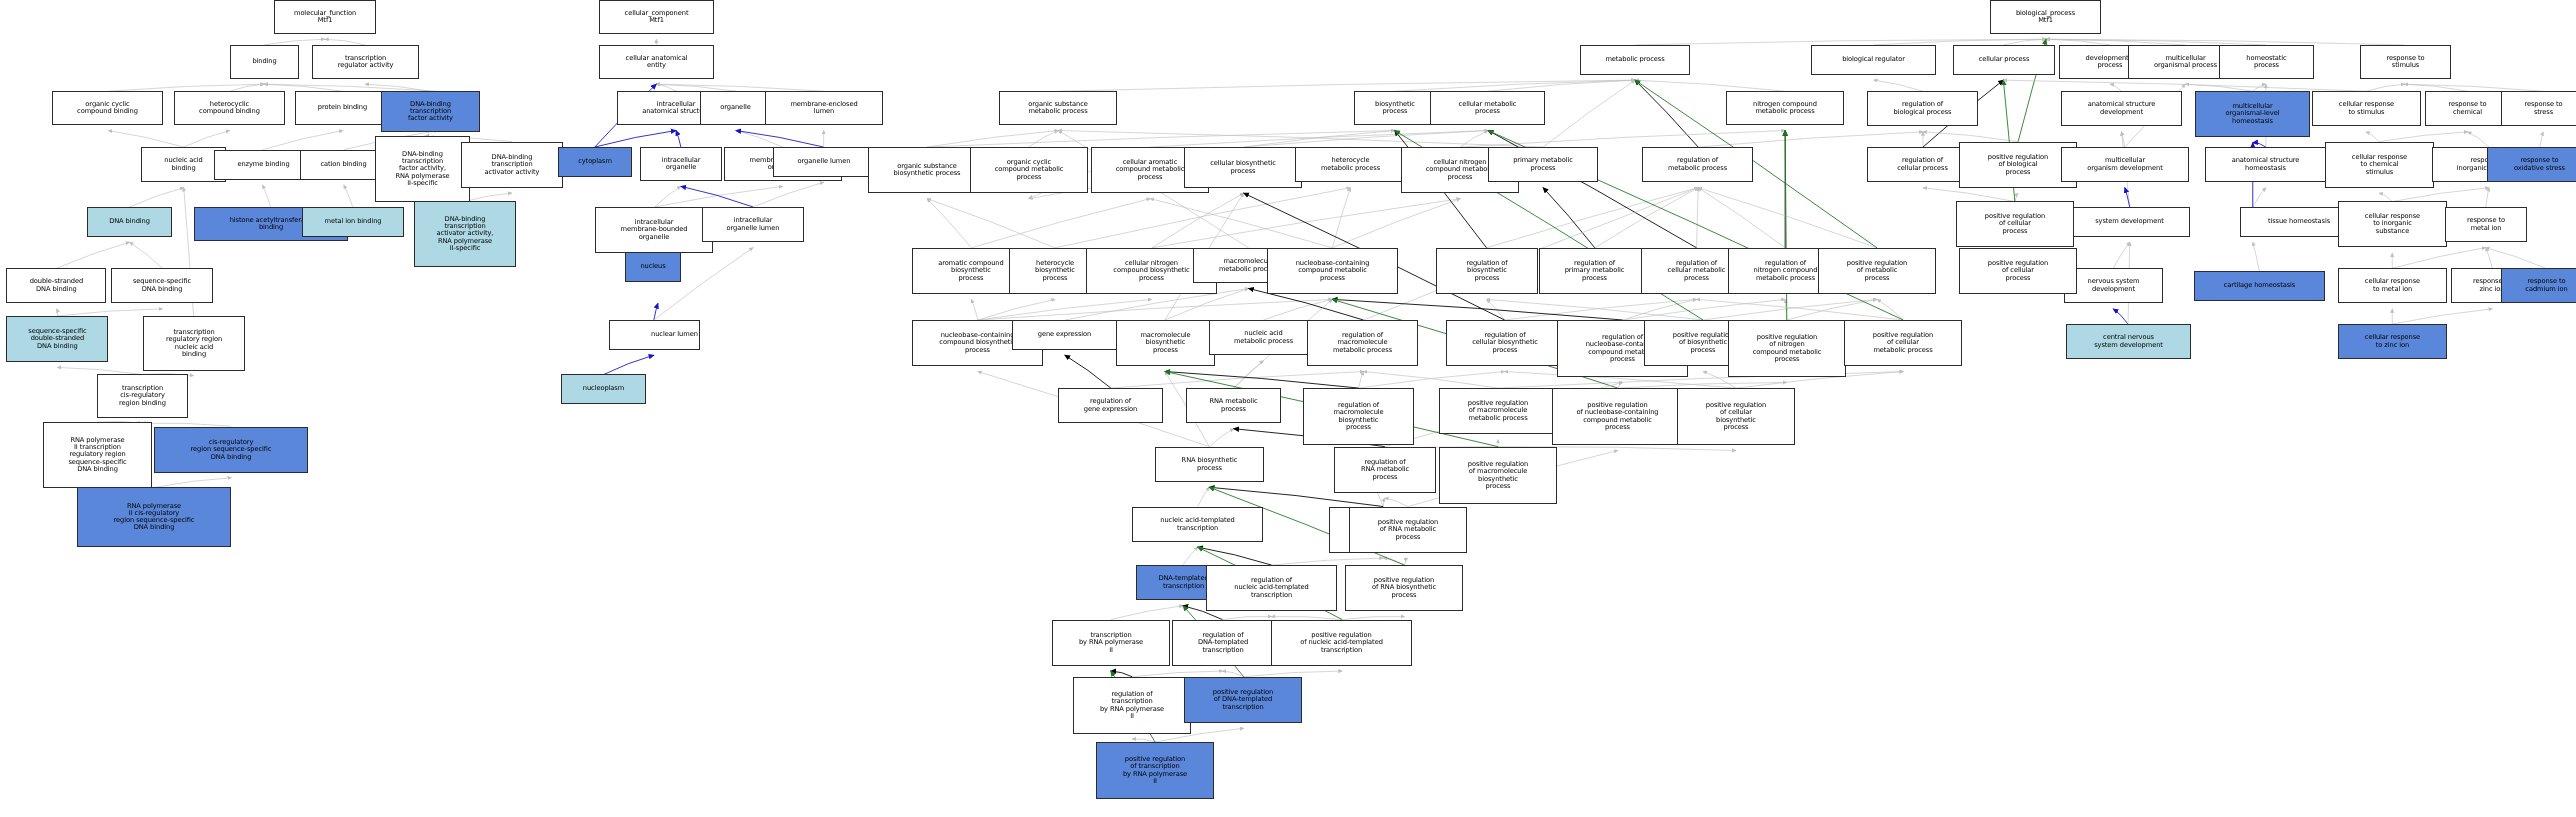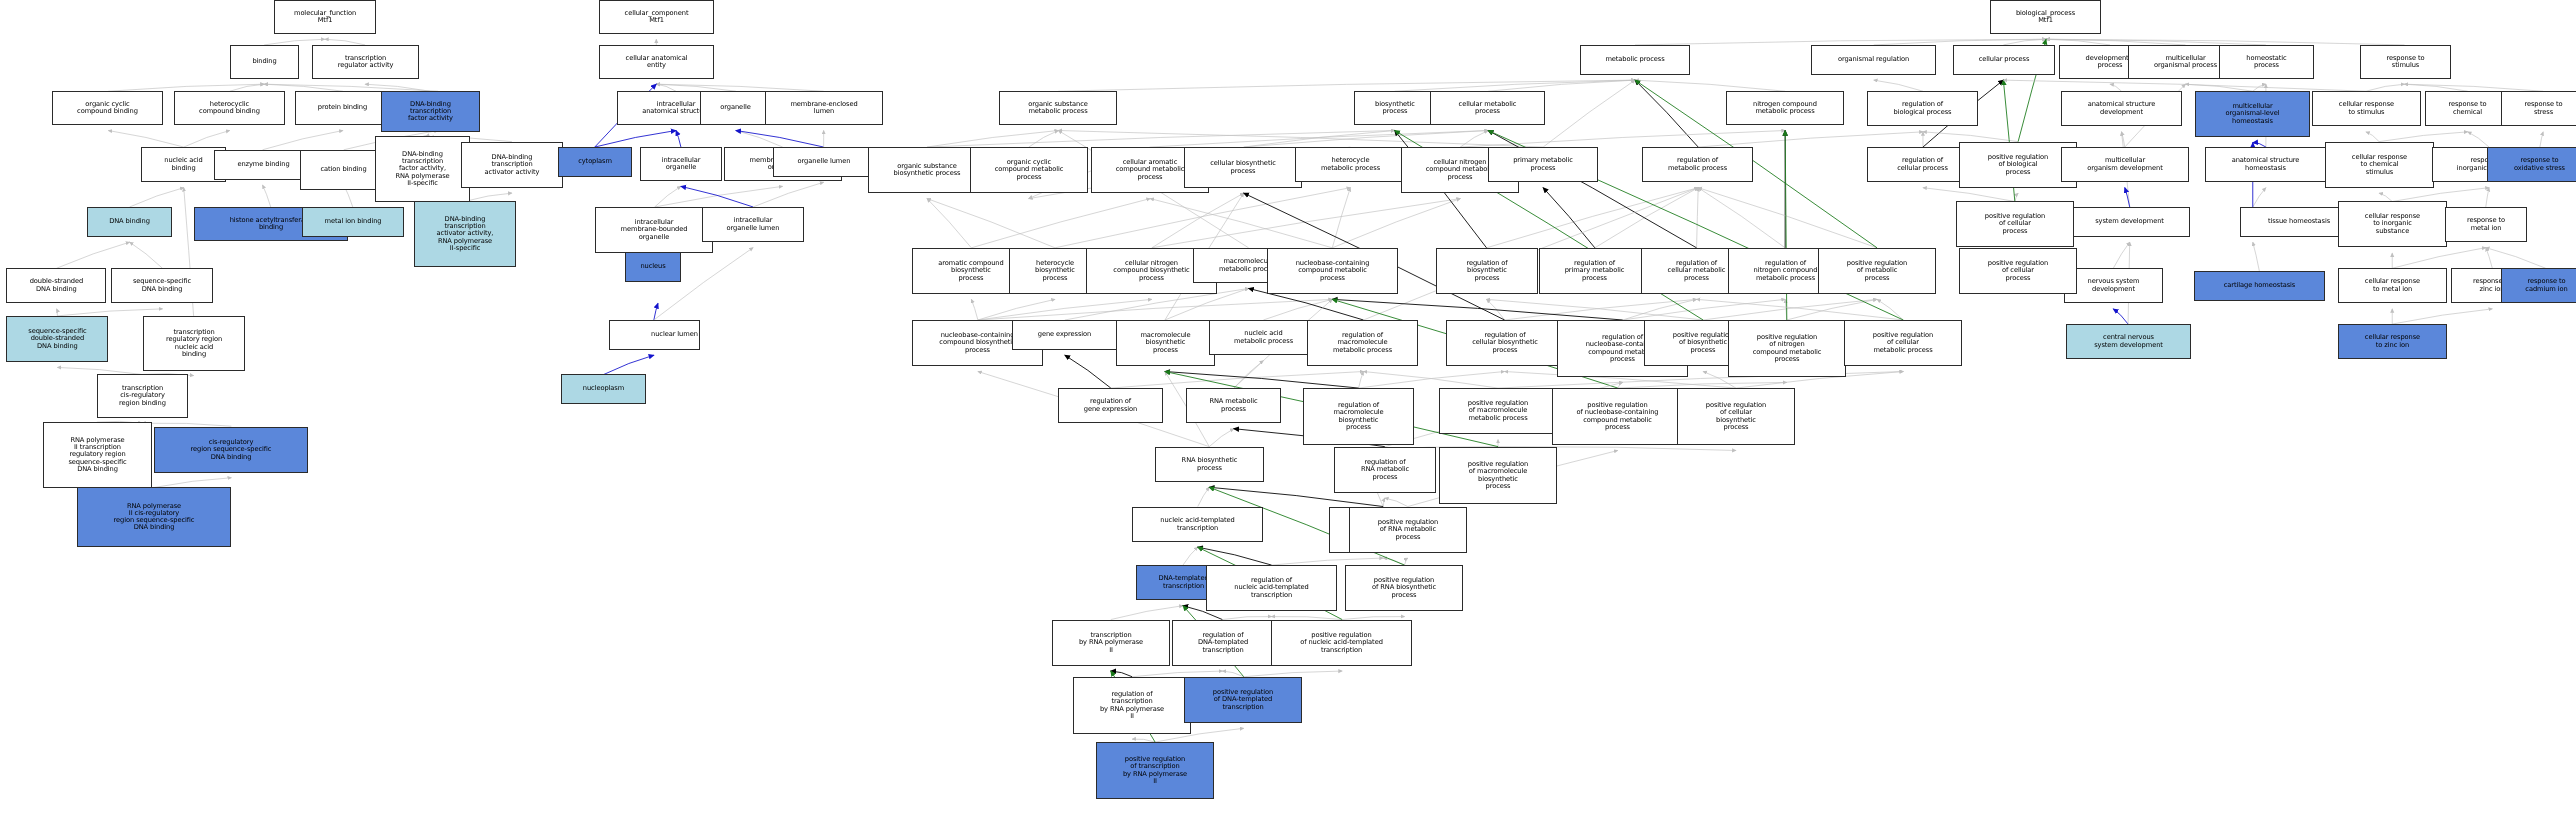--- a/index.html
+++ b/index.html
@@ -267,21 +267,21 @@
     <div class="node" style="left: 174px; top: 91px; width: 111px; height: 34px;"><span>heterocyclic
 compound binding</span></div>
     <div class="node" style="left: 295px; top: 91px; width: 95px; height: 34px;"><span>protein binding</span></div>
     <div class="node" style="left: 399px; top: 91px; width: 79px; height: 34px;"><span>ion binding</span></div>
     <div class="node hl-dark" style="left: 381px; top: 91px; width: 99px; height: 41px;"><span>DNA-binding
 transcription
 factor activity</span></div>
     <div class="node" style="left: 141px; top: 147px; width: 85px; height: 35px;"><span>nucleic acid
 binding</span></div>
     <div class="node" style="left: 214px; top: 150px; width: 99px; height: 30px;"><span>enzyme binding</span></div>
-    <div class="node" style="left: 300px; top: 150px; width: 87px; height: 40px;"><span>cation binding</span></div>
+    <div class="node" style="left: 300px; top: 150px; width: 87px; height: 30px;"><span>cation binding</span></div>
     <div class="node" style="left: 375px; top: 136px; width: 95px; height: 66px;"><span>DNA-binding
 transcription
 factor activity,
 RNA polymerase
 II-specific</span></div>
     <div class="node" style="left: 461px; top: 142px; width: 102px; height: 46px;"><span>DNA-binding
 transcription
 activator activity</span></div>
     <div class="node hl-light" style="left: 87px; top: 207px; width: 85px; height: 30px;"><span>DNA binding</span></div>
     <div class="node hl-dark" style="left: 194px; top: 207px; width: 154px; height: 34px;"><span>histone acetyltransferase
@@ -369,21 +369,21 @@
 process</span></div>
     <div class="node" style="left: 1642px; top: 147px; width: 111px; height: 35px;"><span>regulation of
 metabolic process</span></div>
     <div class="node" style="left: 1867px; top: 91px; width: 111px; height: 35px;"><span>regulation of
 biological process</span></div>
     <div class="node" style="left: 1867px; top: 147px; width: 111px; height: 35px;"><span>regulation of
 cellular process</span></div>
     <div class="node" style="left: 1959px; top: 142px; width: 118px; height: 46px;"><span>positive regulation
 of biological
 process</span></div>
-    <div class="node" style="left: 1811px; top: 45px; width: 125px; height: 30px;"><span>organismal regulation</span></div>
+    <div class="node" style="left: 1811px; top: 45px; width: 125px; height: 30px;"><span>biological regulator</span></div>
     <div class="node" style="left: 1953px; top: 45px; width: 102px; height: 30px;"><span>cellular process</span></div>
     <div class="node" style="left: 1990px; top: 0px; width: 111px; height: 34px;"><span>biological_process
 Mtf1</span></div>
     <div class="node" style="left: 2059px; top: 45px; width: 102px; height: 34px;"><span>developmental
 process</span></div>
     <div class="node" style="left: 2128px; top: 45px; width: 115px; height: 34px;"><span>multicellular
 organismal process</span></div>
     <div class="node" style="left: 2219px; top: 45px; width: 95px; height: 34px;"><span>homeostatic
 process</span></div>
     <div class="node" style="left: 2360px; top: 45px; width: 91px; height: 34px;"><span>response to

